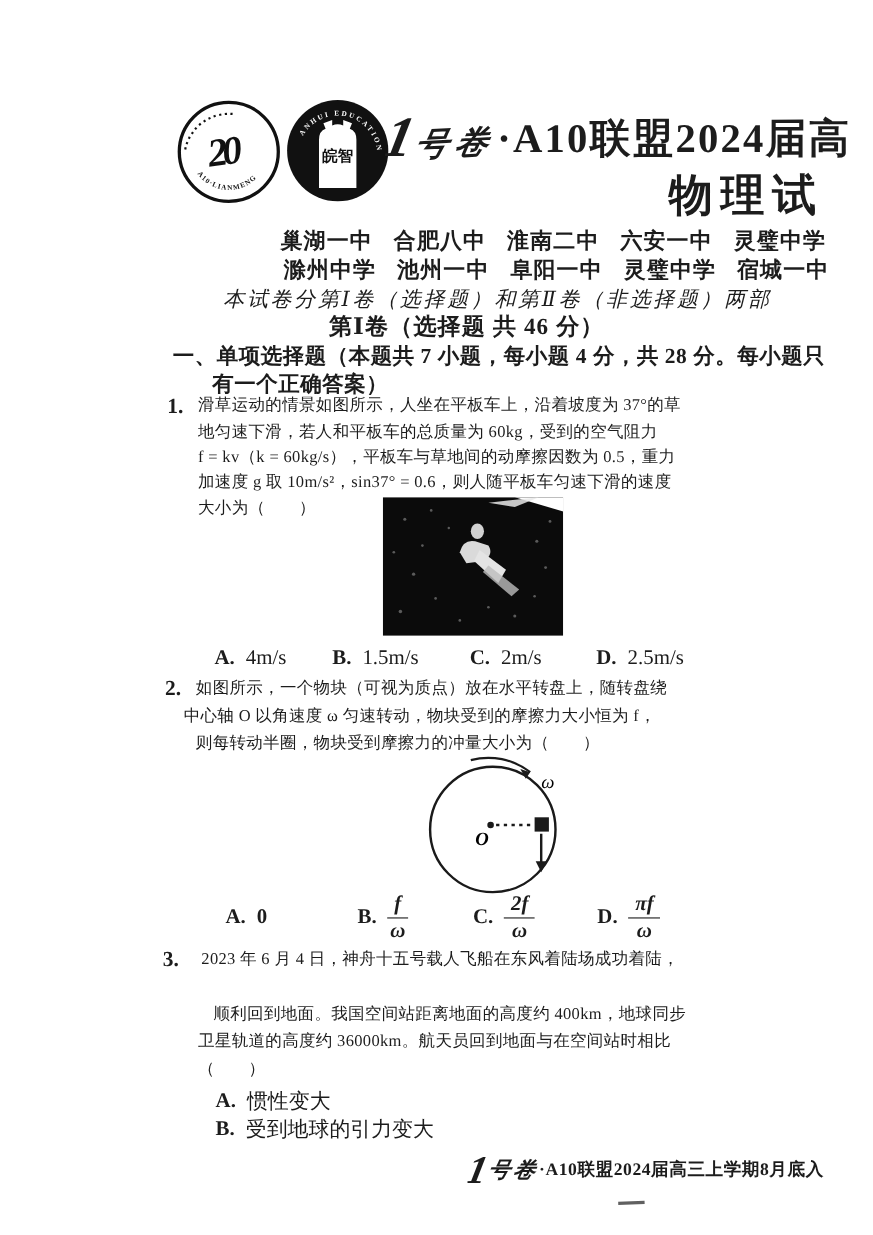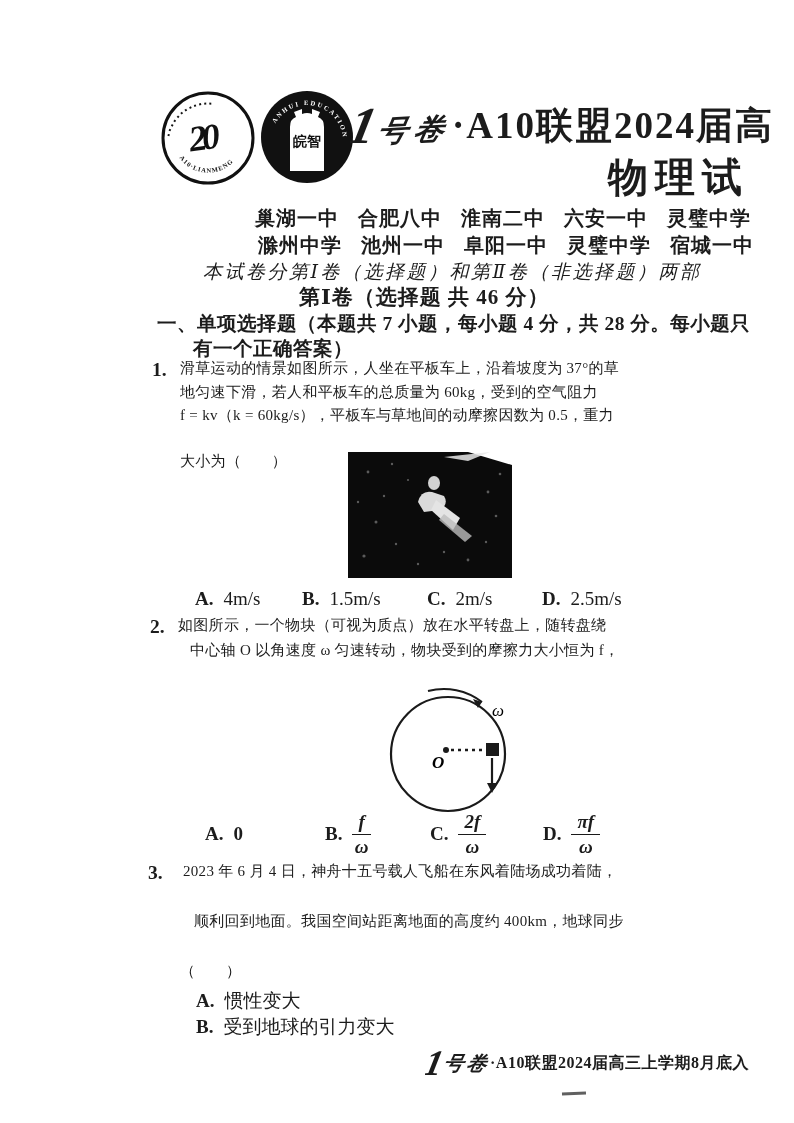--- a/index.html
+++ b/index.html
@@ -108,20 +108,21 @@
   <div class="abs papernote" style="left:203px;top:259px;">本试卷分第Ⅰ卷（选择题）和第Ⅱ卷（非选择题）两部</div>
 
   <div class="abs part-title" style="left:299px;top:283px;">第Ⅰ卷（选择题  共 46 分）</div>
   <div class="abs instr" style="left:145px;top:310px;margin-left:12px;">一、单项选择题（本题共 7 小题，每小题 4 分，共 28 分。每小题只</div>
   <div class="abs instr" style="left:193px;top:335px;">有一个正确答案）</div>
 
   <span class="abs qnum" style="left:152px;top:359px;">1.</span>
   <div class="abs qline" style="left:180px;top:359px;">滑草运动的情景如图所示，人坐在平板车上，沿着坡度为 37°的草</div>
   <div class="abs qline" style="left:180px;top:383px;">地匀速下滑，若人和平板车的总质量为 60kg，受到的空气阻力</div>
   <div class="abs qline" style="left:180px;top:406px;font-style:normal;">f = kv（k = 60kg/s），平板车与草地间的动摩擦因数为 0.5，重力</div>
+  <div class="abs qline" style="left:180px;top:429px;">加速度 g 取 10m/s²，sin37° = 0.6，则人随平板车匀速下滑的速度</div>
   <div class="abs qline" style="left:180px;top:452px;">大小为（　　）</div>
 
   <svg class="abs" style="left:348px;top:452px;" width="164" height="126" viewBox="0 0 164 126">
     <rect width="164" height="126" fill="#0b0b0b"></rect>
     <polygon points="120,0 164,0 164,13" fill="#ffffff"></polygon>
     <polygon points="96,5 142,0 120,9" fill="#e9e9e9" opacity="0.85"></polygon>
     <ellipse cx="86" cy="31" rx="6" ry="7" fill="#d2d2d2"></ellipse>
     <path d="M70 50 Q73 38 84 40 L96 44 Q101 52 92 58 L76 60 Z" fill="#dadada"></path>
     <polygon points="88,48 112,66 105,78 83,58" fill="#e4e4e4"></polygon>
     <polygon points="96,62 124,84 117,90 91,68" fill="#bdbdbd" opacity="0.8"></polygon>
@@ -156,21 +157,22 @@
     <span class="olabel">C.</span>
     <span class="otext">2m/s</span>
   </span>
   <span class="abs opt" style="left:542px;top:588px;">
     <span class="olabel">D.</span>
     <span class="otext">2.5m/s</span>
   </span>
 
   <span class="abs qnum" style="left:150px;top:616px;">2.</span>
   <div class="abs qline" style="left:178px;top:616px;">如图所示，一个物块（可视为质点）放在水平转盘上，随转盘绕</div>
-  <div class="abs qline" style="left:190px;top:641px;">中心轴 O 以角速度 ω 匀速转动，物块受到的摩擦力大小恒为 f，</div>
+  <div class="abs qline" style="left:167px;top:641px;">中心轴 O 以角速度 ω 匀速转动，物块受到的摩擦力大小恒为 f，</div>
+  <div class="abs qline" style="left:178px;top:666px;">则每转动半圈，物块受到摩擦力的冲量大小为（　　）</div>
 
   <svg class="abs" style="left:376px;top:686px;" width="175" height="136" viewBox="0 0 175 136">
     <circle cx="72" cy="68" r="57" fill="none" stroke="#1a1a1a" stroke-width="2.2"></circle>
     <path d="M 52 5 A 62 62 0 0 1 106 16" fill="none" stroke="#1a1a1a" stroke-width="2"></path>
     <polygon points="106,16 97,13 102,22" fill="#1a1a1a"></polygon>
     <text x="116" y="30" font-size="17" font-style="italic" font-family="Liberation Serif, serif">ω</text>
     <circle cx="70" cy="64" r="3" fill="#1a1a1a"></circle>
     <text x="56" y="82" font-size="17" font-style="italic" font-weight="bold" font-family="Liberation Serif, serif">O</text>
     <line x1="75" y1="64" x2="110" y2="64" stroke="#1a1a1a" stroke-width="2.4" stroke-dasharray="3 4"></line>
     <rect x="110" y="57" width="13" height="13" fill="#1a1a1a"></rect>
@@ -200,20 +202,21 @@
     <span class="olabel">D.</span>
     <span class="frac">
       <span class="num">πf</span>
       <span class="den">ω</span>
     </span>
   </span>
 
   <span class="abs qnum" style="left:148px;top:862px;">3.</span>
   <div class="abs qline" style="left:183px;top:862px;">2023 年 6 月 4 日，神舟十五号载人飞船在东风着陆场成功着陆，</div>
   <div class="abs qline" style="left:194px;top:912px;">顺利回到地面。我国空间站距离地面的高度约 400km，地球同步</div>
+  <div class="abs qline" style="left:180px;top:937px;">卫星轨道的高度约 36000km。航天员回到地面与在空间站时相比</div>
   <div class="abs qline" style="left:180px;top:962px;">（　　）</div>
 
   <span class="abs opt" style="left:196px;top:988px;">
     <span class="olabel">A.</span>
     <span class="otext">惯性变大</span>
   </span>
   <span class="abs opt" style="left:196px;top:1014px;">
     <span class="olabel">B.</span>
     <span class="otext">受到地球的引力变大</span>
   </span>

